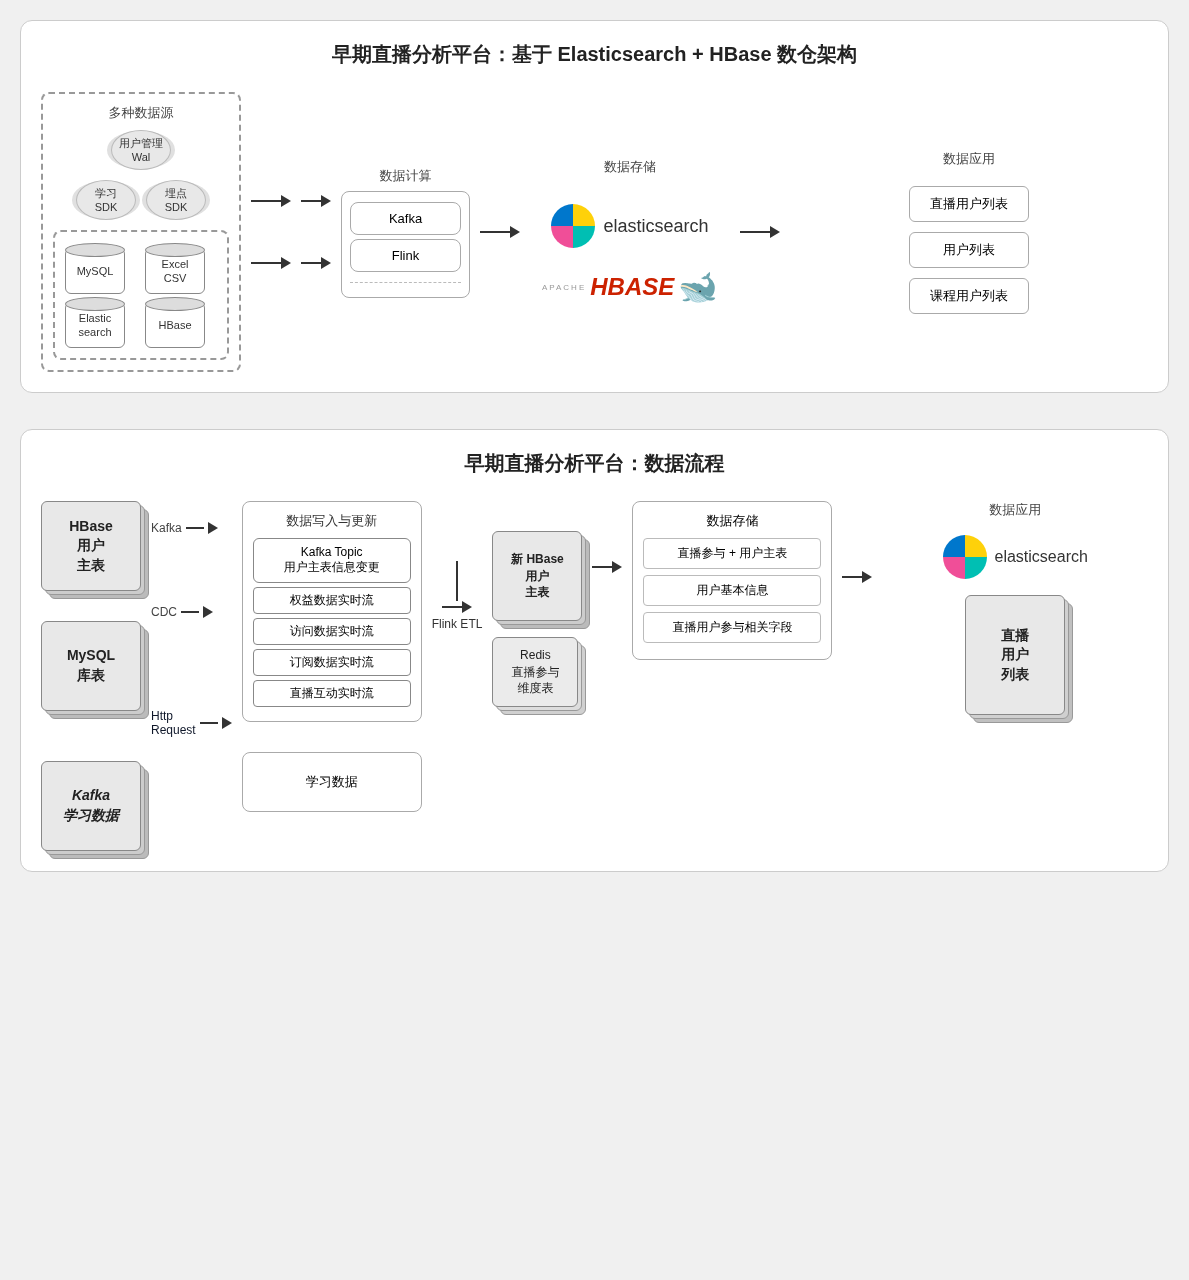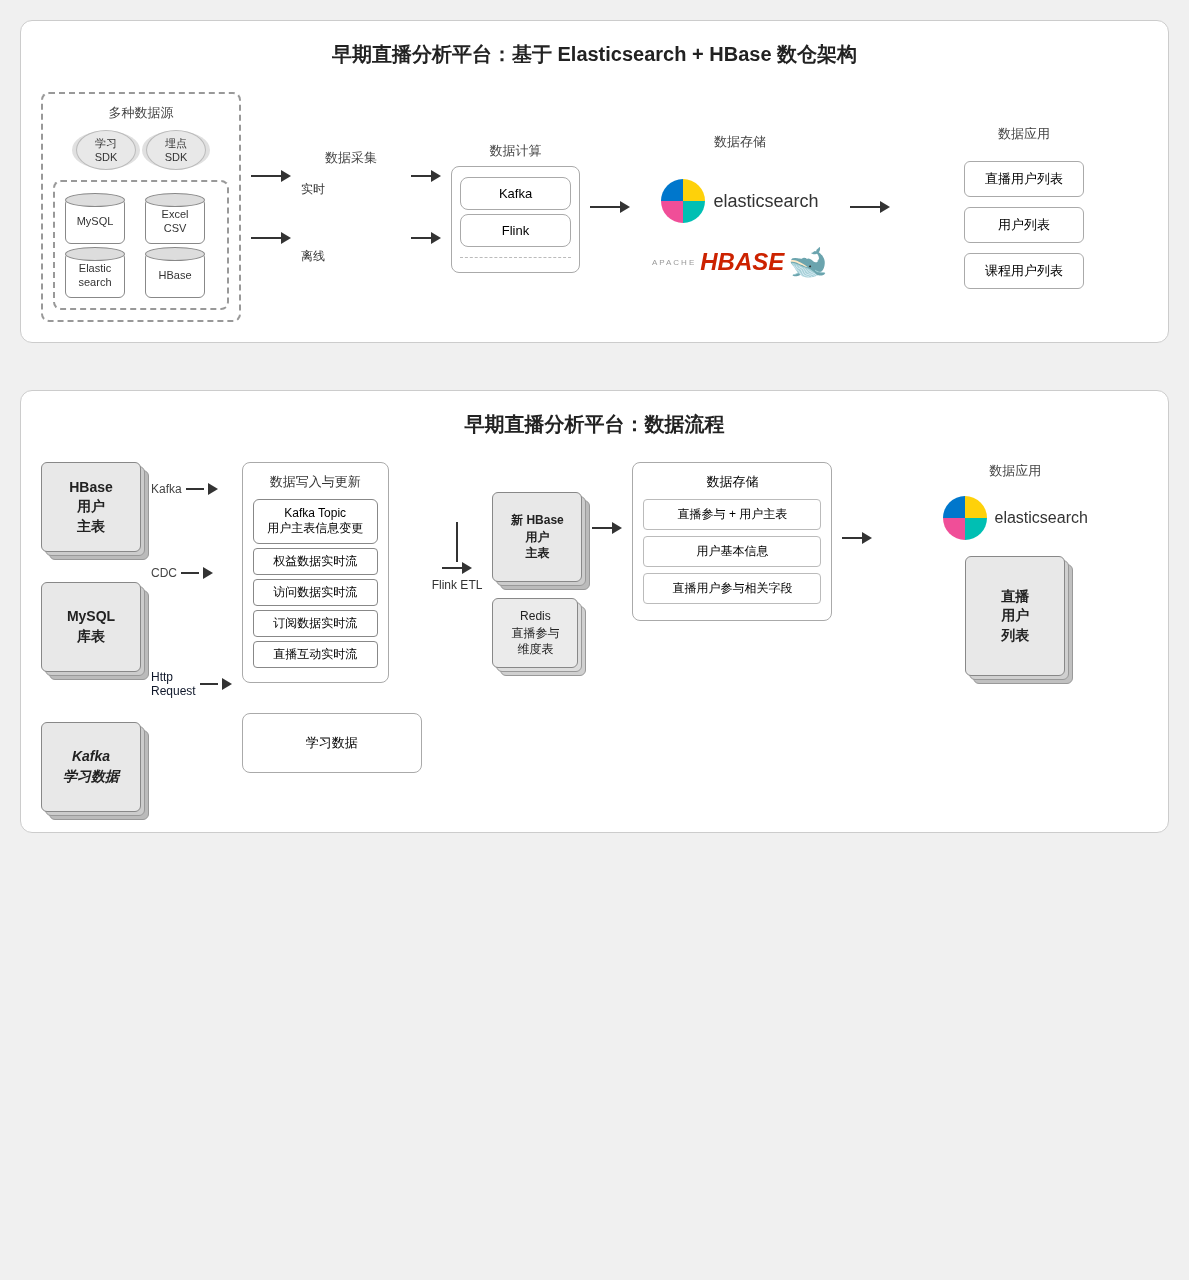--- a/index.html
+++ b/index.html
@@ -11,21 +11,21 @@
       padding: 20px;
       font-size: 13px;
     }
 
     
     .diagram {
       background: white;
       border-radius: 12px;
       border: 1.5px solid #ccc;
       padding: 20px;
-      margin-bottom: 47px;
+      margin-bottom: 36px;
     }
     .diagram-title {
       text-align: center;
       font-size: 20px;
       font-weight: bold;
       margin-bottom: 24px;
       color: #222;
     }
 
     
@@ -278,21 +278,21 @@
       color: #222;
       text-align: center;
       line-height: 1.4;
       padding: 6px;
     }
 
     .d2-write-box {
       border: 1.5px solid #aaa;
       border-radius: 8px;
       padding: 10px;
-      width: 147px;
+      width: 180px;
       flex-shrink: 0;
     }
     .d2-write-label {
       text-align: center;
       font-size: 13px;
       margin-bottom: 8px;
       color: #333;
     }
     .d2-topic-box {
       border: 1.5px solid #888;
@@ -426,20 +426,25 @@
 
 <div class="diagram">
   <div class="diagram-title">早期直播分析平台：基于 Elasticsearch + HBase 数仓架构</div>
 
   <div class="d1-main">
 
     <div class="d1-sources">
       <div class="dashed-box">
         <div class="box-label">多种数据源</div>
 
+        <div class="cloud-row">
+          <div class="cloud-item">
+            <div class="cloud-shape">用户管理<br>Wal</div>
+          </div>
+        </div>
         <div class="cloud-row">
           <div class="cloud-item">
             <div class="cloud-shape">学习<br>SDK</div>
           </div>
           <div class="cloud-item">
             <div class="cloud-shape">埋点<br>SDK</div>
           </div>
         </div>
 
         <div class="dashed-box" style="margin-top:8px;">
@@ -457,30 +462,20 @@
       <div style="display:flex;align-items:center;gap:0;">
         <div style="width:30px;height:2px;background:#333;"></div>
         <div class="arrow-head"></div>
       </div>
       <div style="display:flex;align-items:center;gap:0;">
         <div style="width:30px;height:2px;background:#333;"></div>
         <div class="arrow-head"></div>
       </div>
     </div>
 
-    <div class="d1-collect">
-      <div style="text-align:center;font-size:13px;color:#444;margin-bottom:4px;">数据采集</div>
-      <div class="collect-section">
-        <span class="label-tag">实时</span>
-      </div>
-      <div style="height:30px;"></div>
-      <div class="collect-section">
-        <span class="label-tag">离线</span>
-      </div>
-    </div>
 
 
     <div style="display:flex;flex-direction:column;gap:50px;">
       <div style="display:flex;align-items:center;">
         <div style="width:20px;height:2px;background:#333;"></div>
         <div class="arrow-head"></div>
       </div>
       <div style="display:flex;align-items:center;">
         <div style="width:20px;height:2px;background:#333;"></div>
         <div class="arrow-head"></div>

